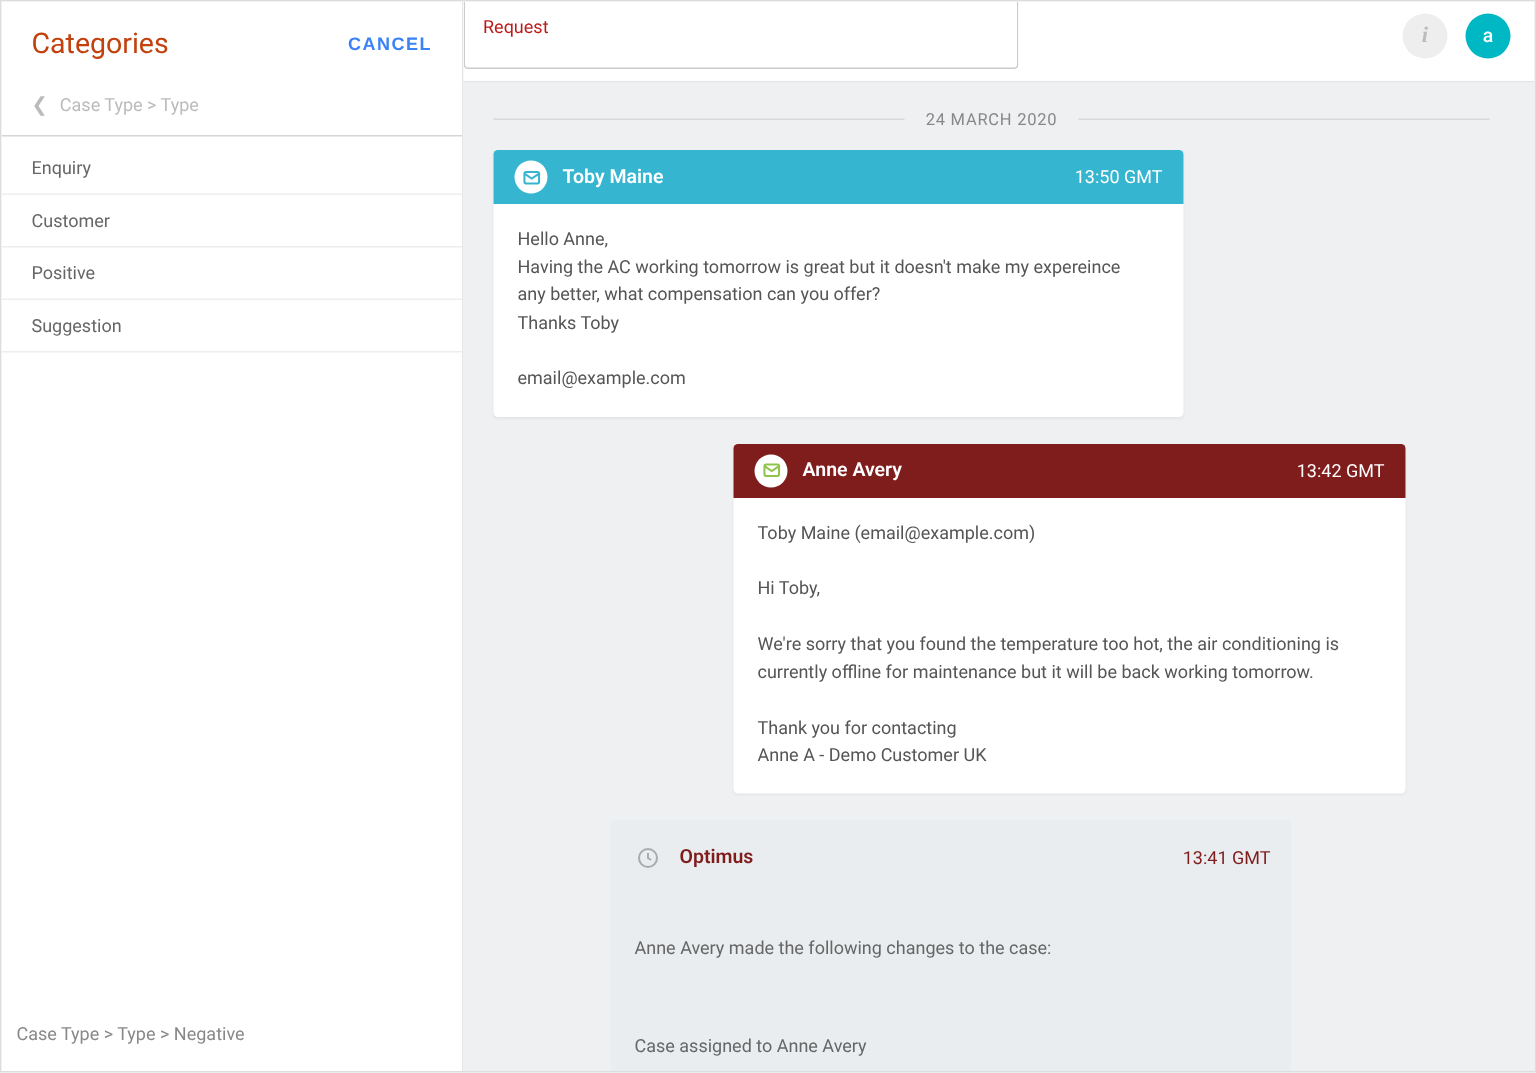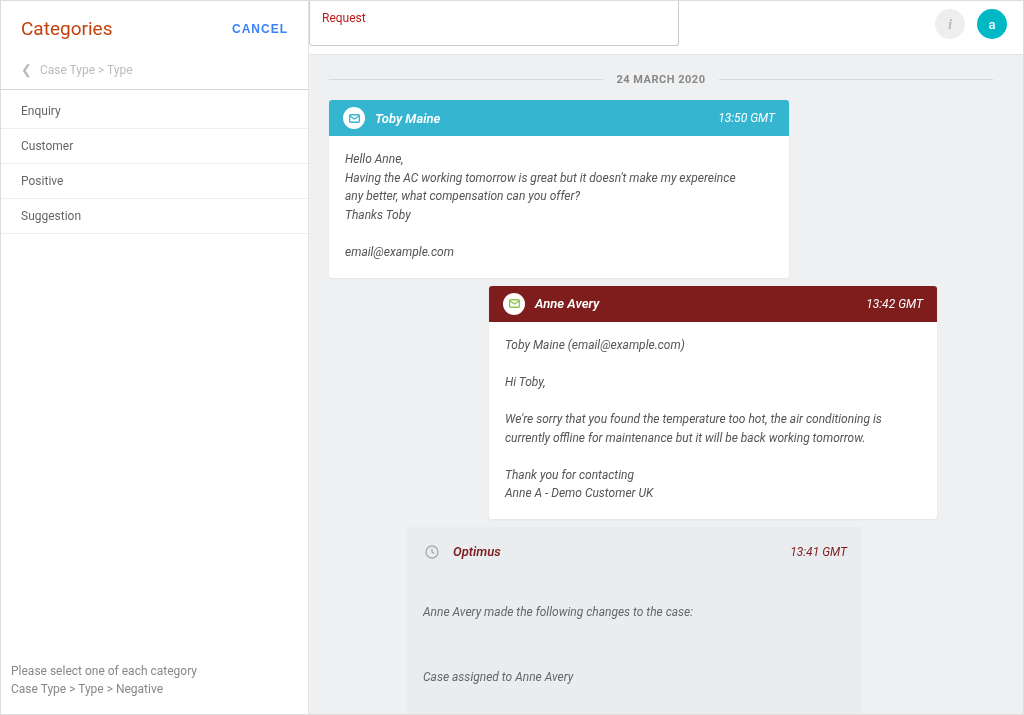--- a/index.html
+++ b/index.html
@@ -121,27 +121,27 @@
   }
   .date-sep::before, .date-sep::after {
     content: "";
     flex: 1;
     height: 1px;
     background: #d8d8d8;
   }
   .date-sep span {
     padding: 0 14px;
     font-size: 11px;
-    font-weight: 700;
+    font-weight: 400;
     letter-spacing: 0.5px;
     color: #888;
   }
 
   
-  .msg { border-radius: 3px; margin-bottom: 8px; box-shadow: 0 1px 2px rgba(0,0,0,0.05); background: #fff; font-style: italic; }
+  .msg { border-radius: 3px; margin-bottom: 18px; box-shadow: 0 1px 2px rgba(0,0,0,0.05); background: #fff; }
   .msg.customer { width: 460px; margin-left: 0; }
   .msg.agent    { width: 448px; margin-left: 160px; }
   .msg.system   { width: 454px; margin-left: 78px; background: #e9edef; box-shadow: none; }
 
   .msg-head {
     display: flex;
     align-items: center;
     padding: 7px 14px;
     color: #fff;
     border-radius: 3px 3px 0 0;
@@ -190,21 +190,20 @@
       <span class="chev">❮</span>
       <span>Case Type  &gt;  Type</span>
     </div>
     <div class="cat-list">
       <div class="cat-item">Enquiry</div>
       <div class="cat-item">Customer</div>
       <div class="cat-item">Positive</div>
       <div class="cat-item">Suggestion</div>
     </div>
     <div class="sidebar-footer">
-      <div>Please select one of each category</div>
       <div>Case Type &gt; Type &gt; Negative</div>
     </div>
   </aside>
 
   <main class="main">
     <div class="topbar">
       <div class="request-box">Request</div>
       <div class="topbar-spacer"></div>
       <div class="icon-circle info-circle">i</div>
       <div class="icon-circle avatar-circle">a</div>

